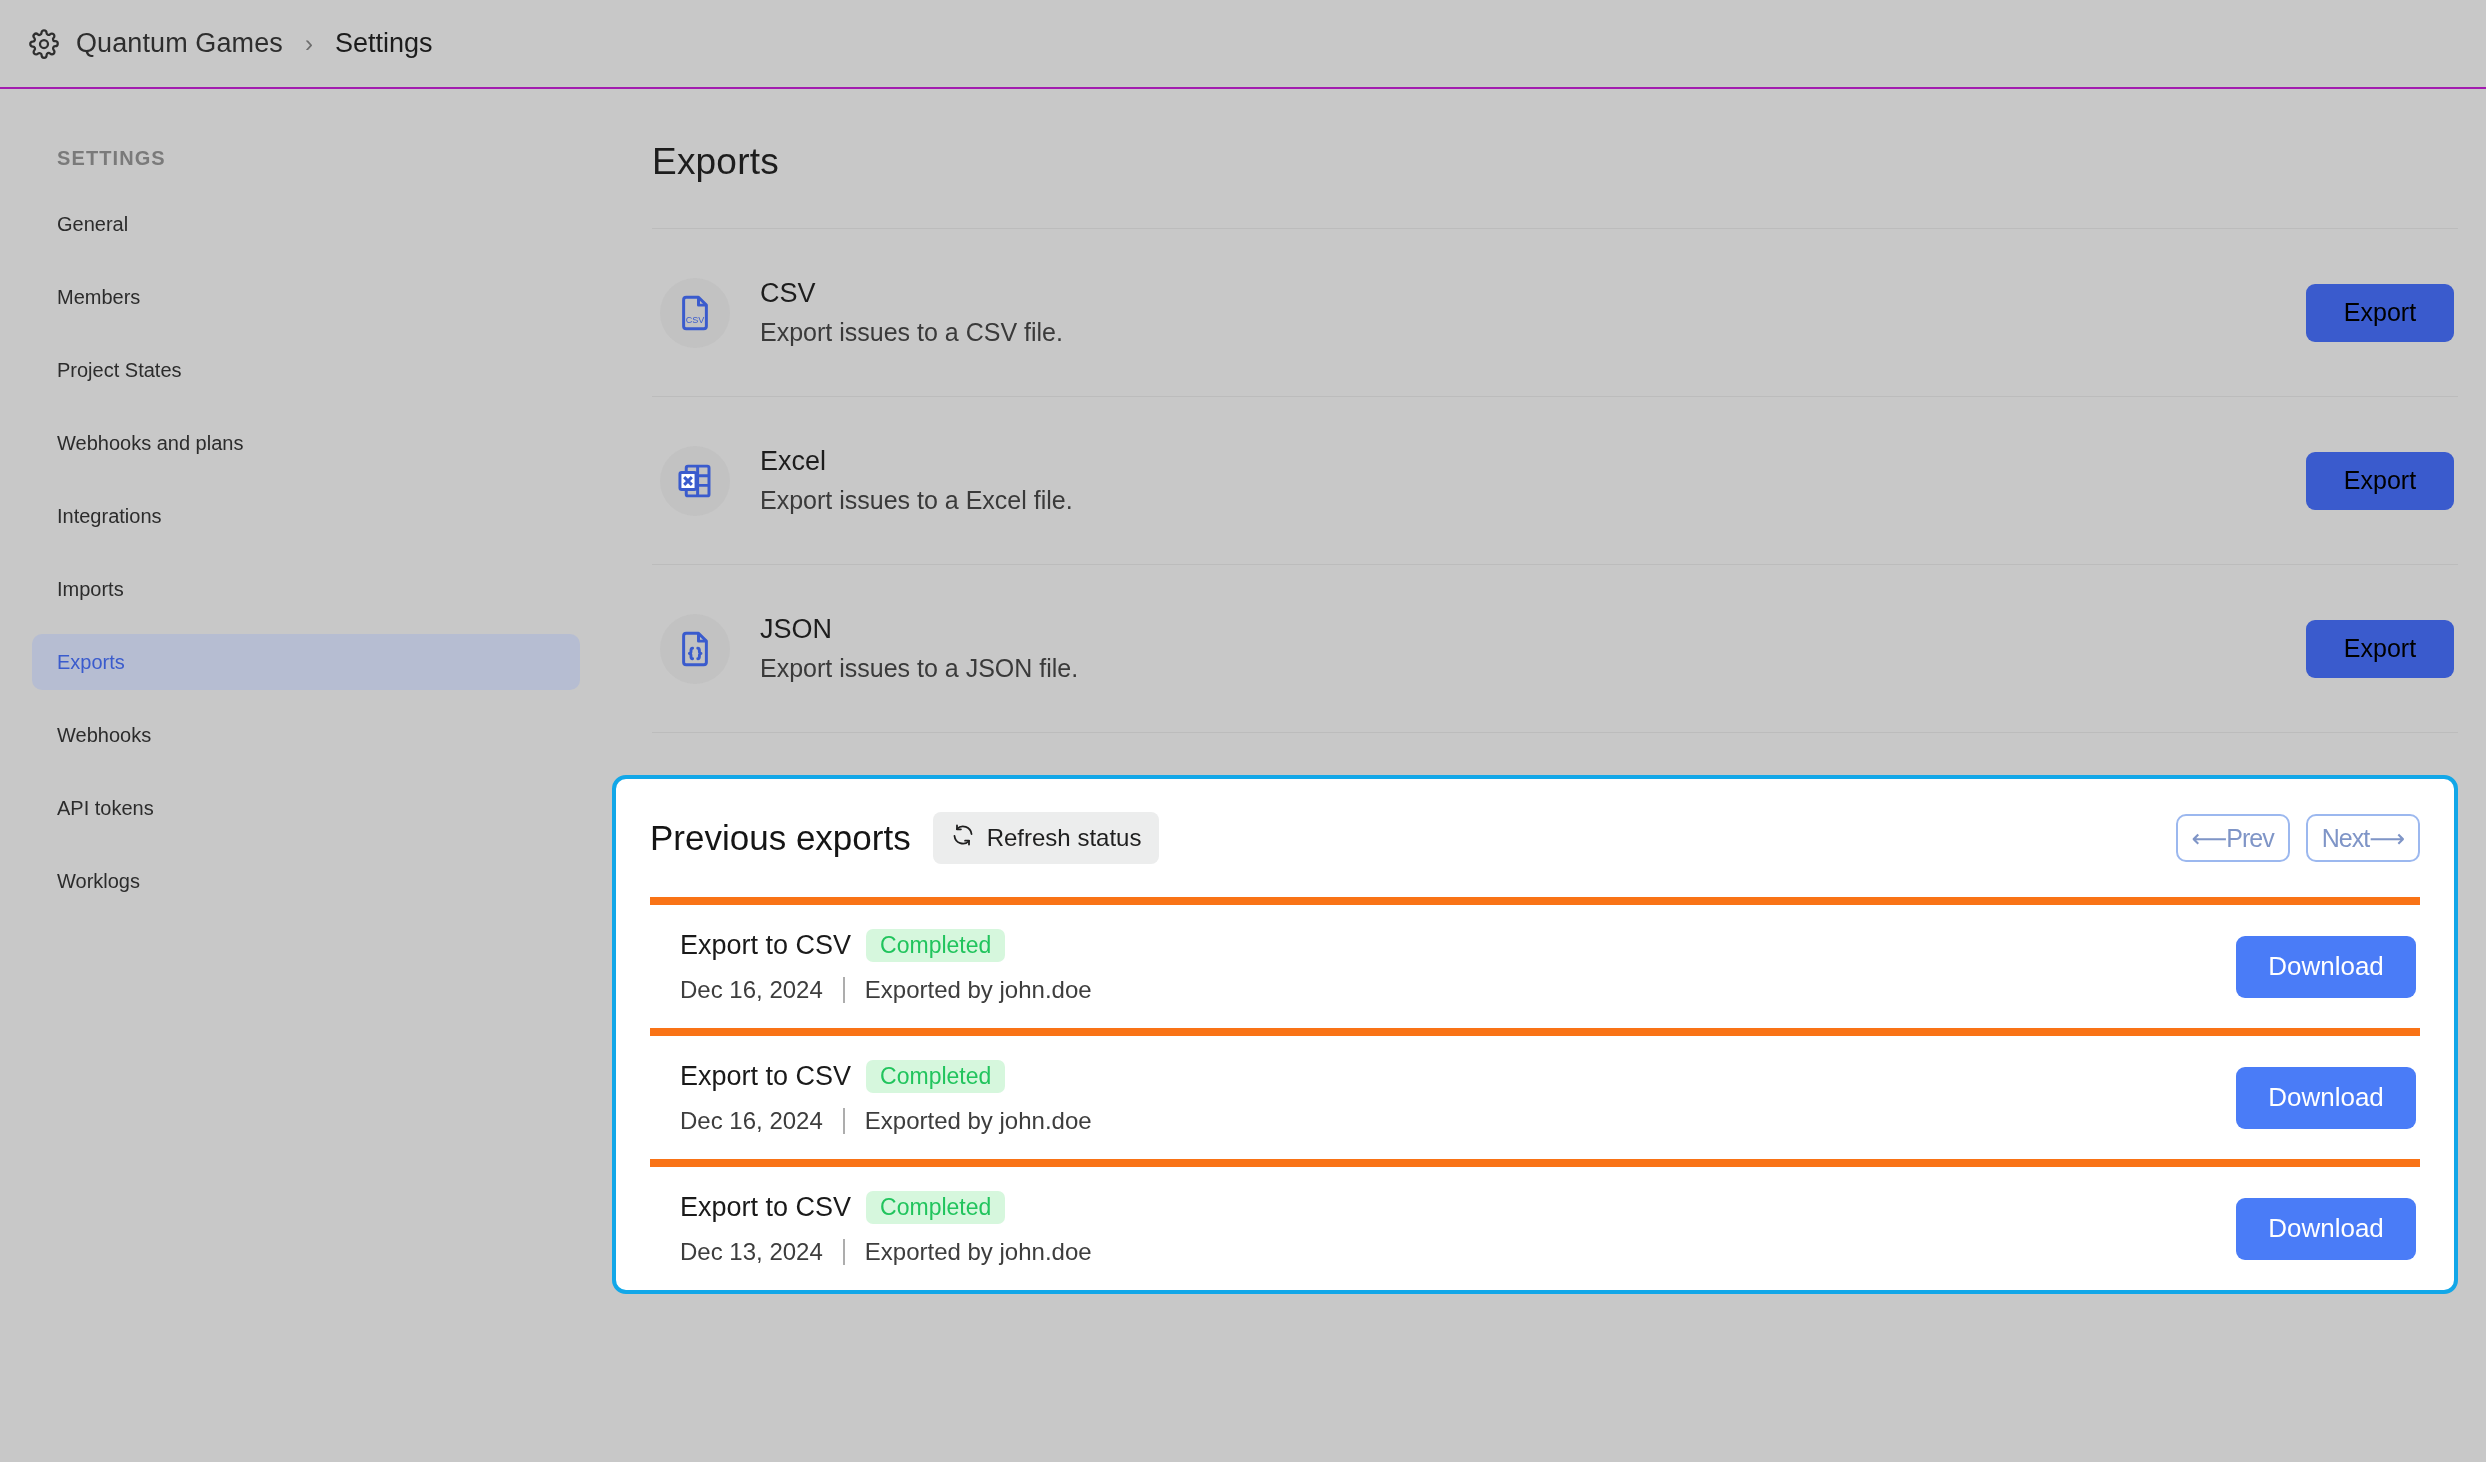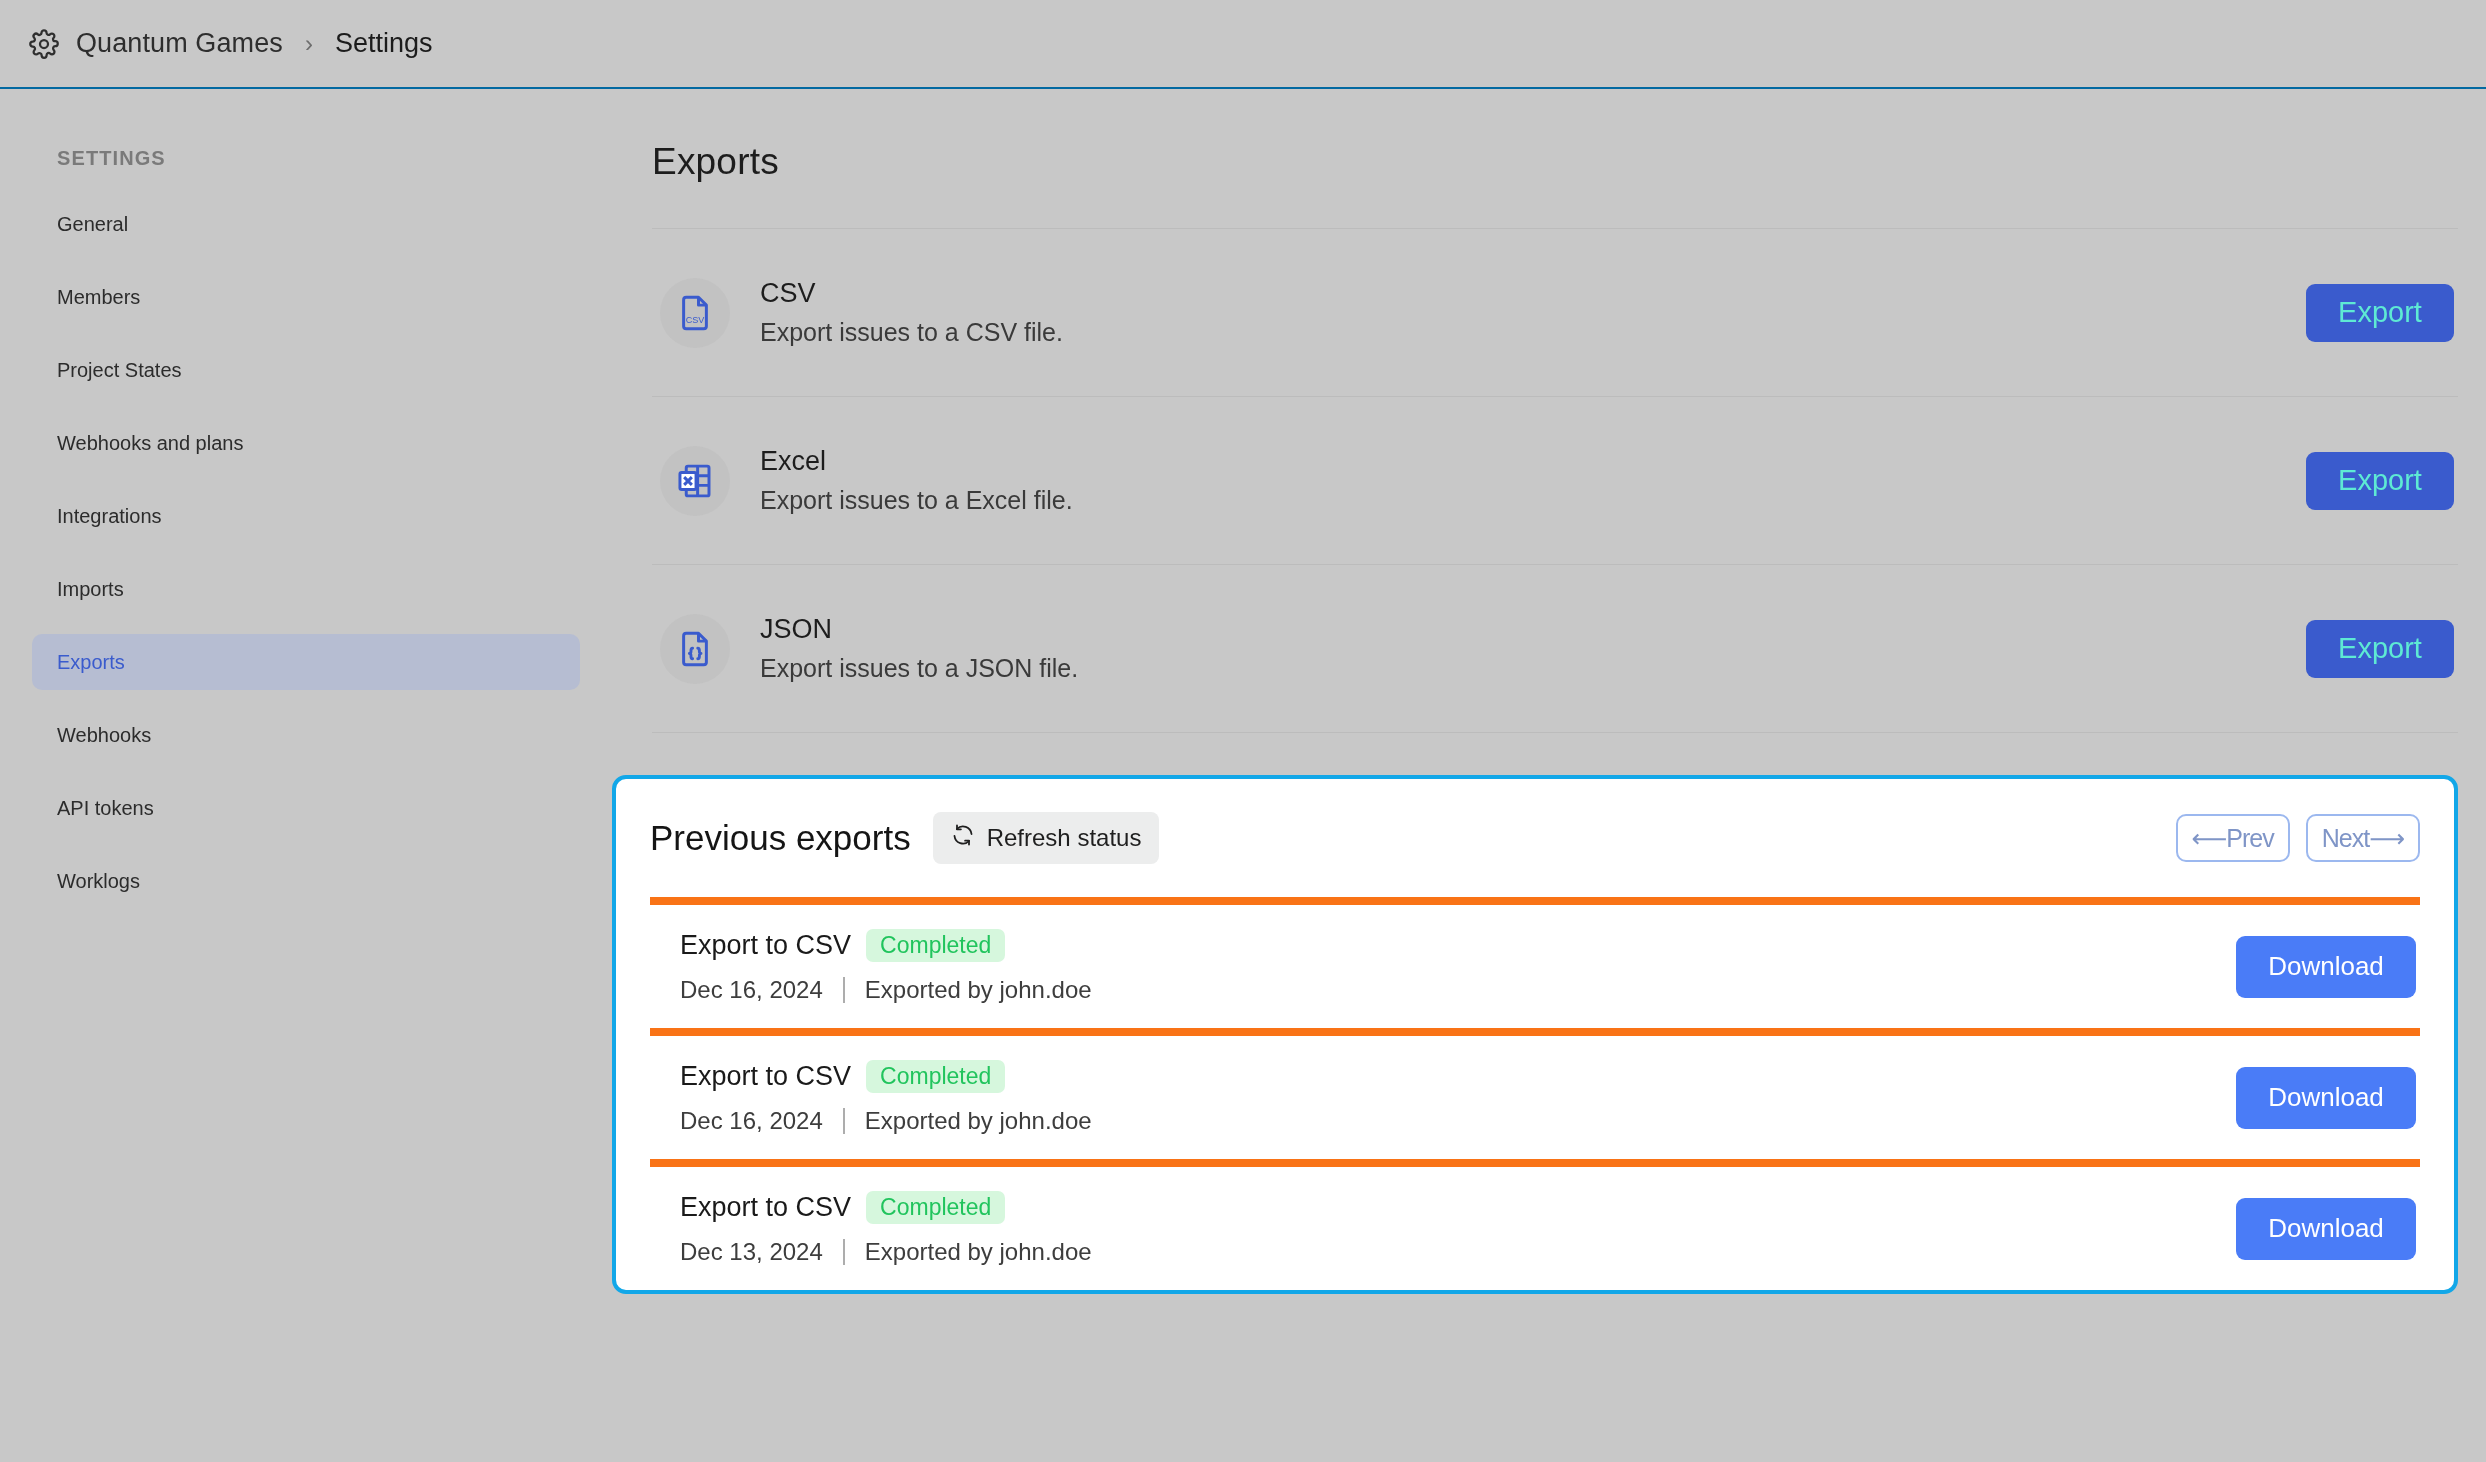--- a/index.html
+++ b/index.html
@@ -19,21 +19,21 @@
     background: #c8c8c8;
     overflow: hidden;
   }
 
   
   .header {
     height: 89px;
     display: flex;
     align-items: center;
     padding-left: 28px;
-    border-bottom: 2px solid #0369a1;
+    border-bottom: 2px solid #a21caf;
     background: #c8c8c8;
   }
   .gear-icon {
     width: 32px; height: 32px;
     display: inline-flex; align-items: center; justify-content: center;
     margin-right: 16px;
     color: #2f2f2f;
   }
   .crumb-link {
     font-size: 27px;
@@ -123,24 +123,24 @@
     font-size: 27px;
     color: #1d1d1d;
     margin-bottom: 9px;
   }
   .export-desc {
     font-size: 25px;
     color: #3a3a3a;
   }
   .btn-export {
     background: #3a5bcd;
-    color: #5eead4;
+    color: #000000;
     border: none;
     border-radius: 9px;
-    font-size: 29px;
+    font-size: 25px;
     font-family: "Liberation Sans", sans-serif;
     padding: 0 26px;
     height: 58px;
     cursor: pointer;
     min-width: 148px;
   }
 
   
   .panel {
     margin-top: 42px;

